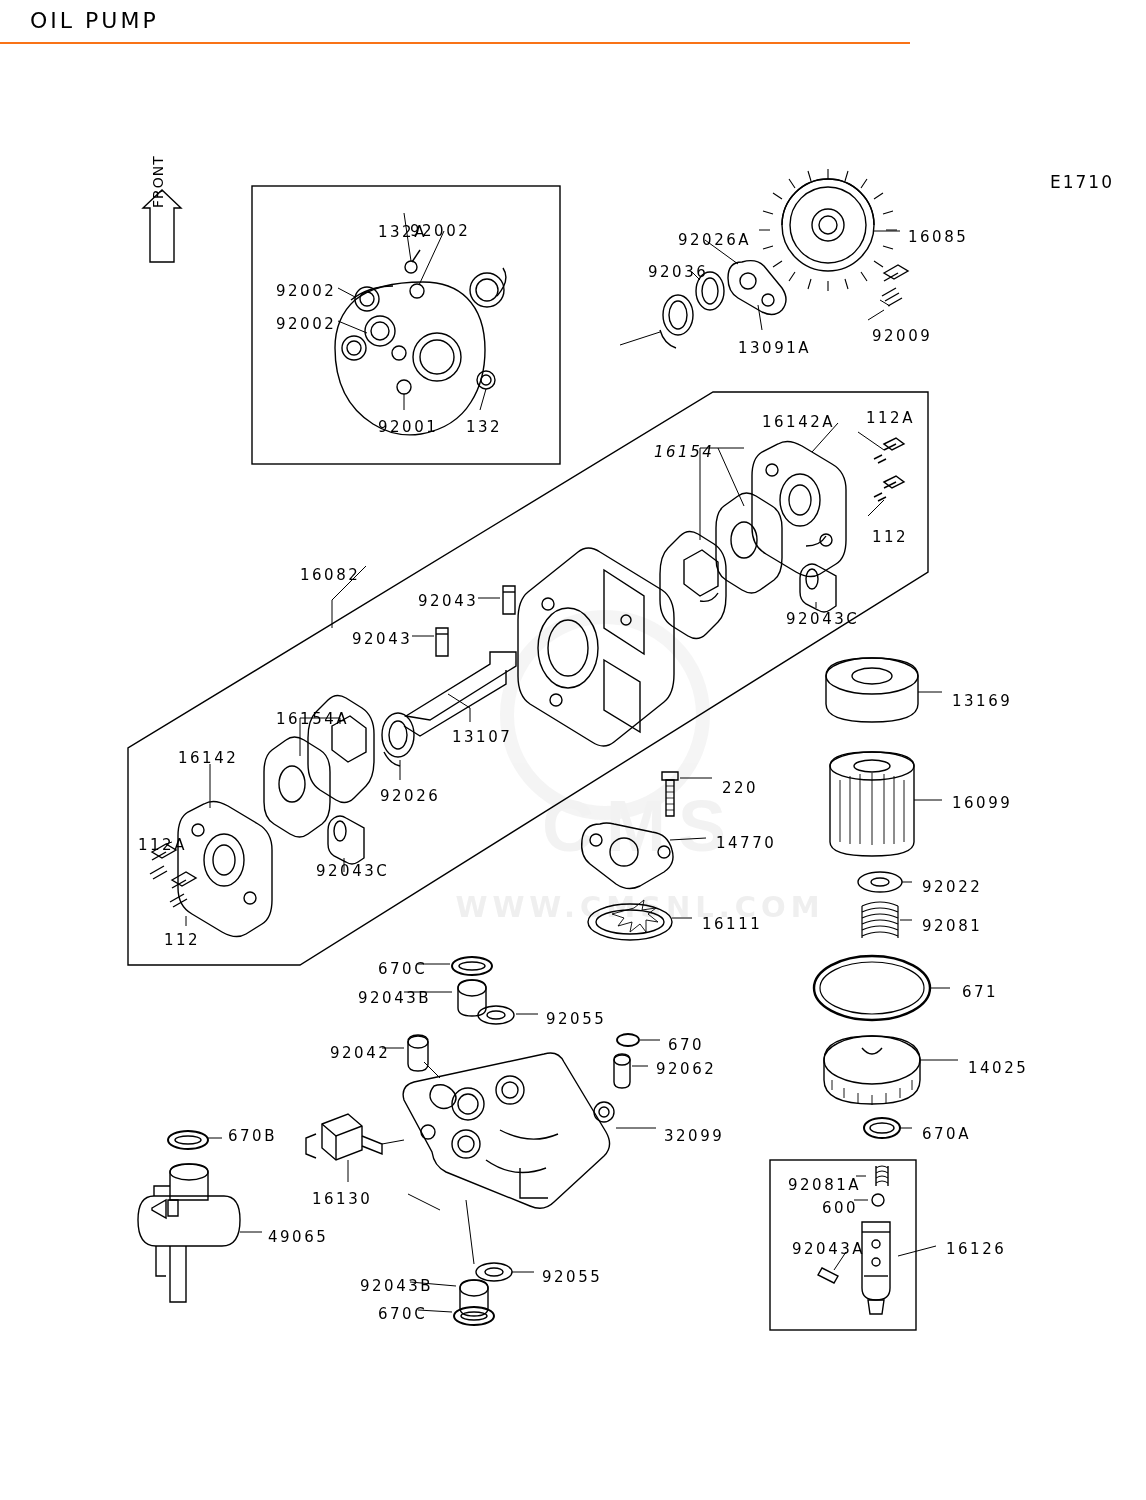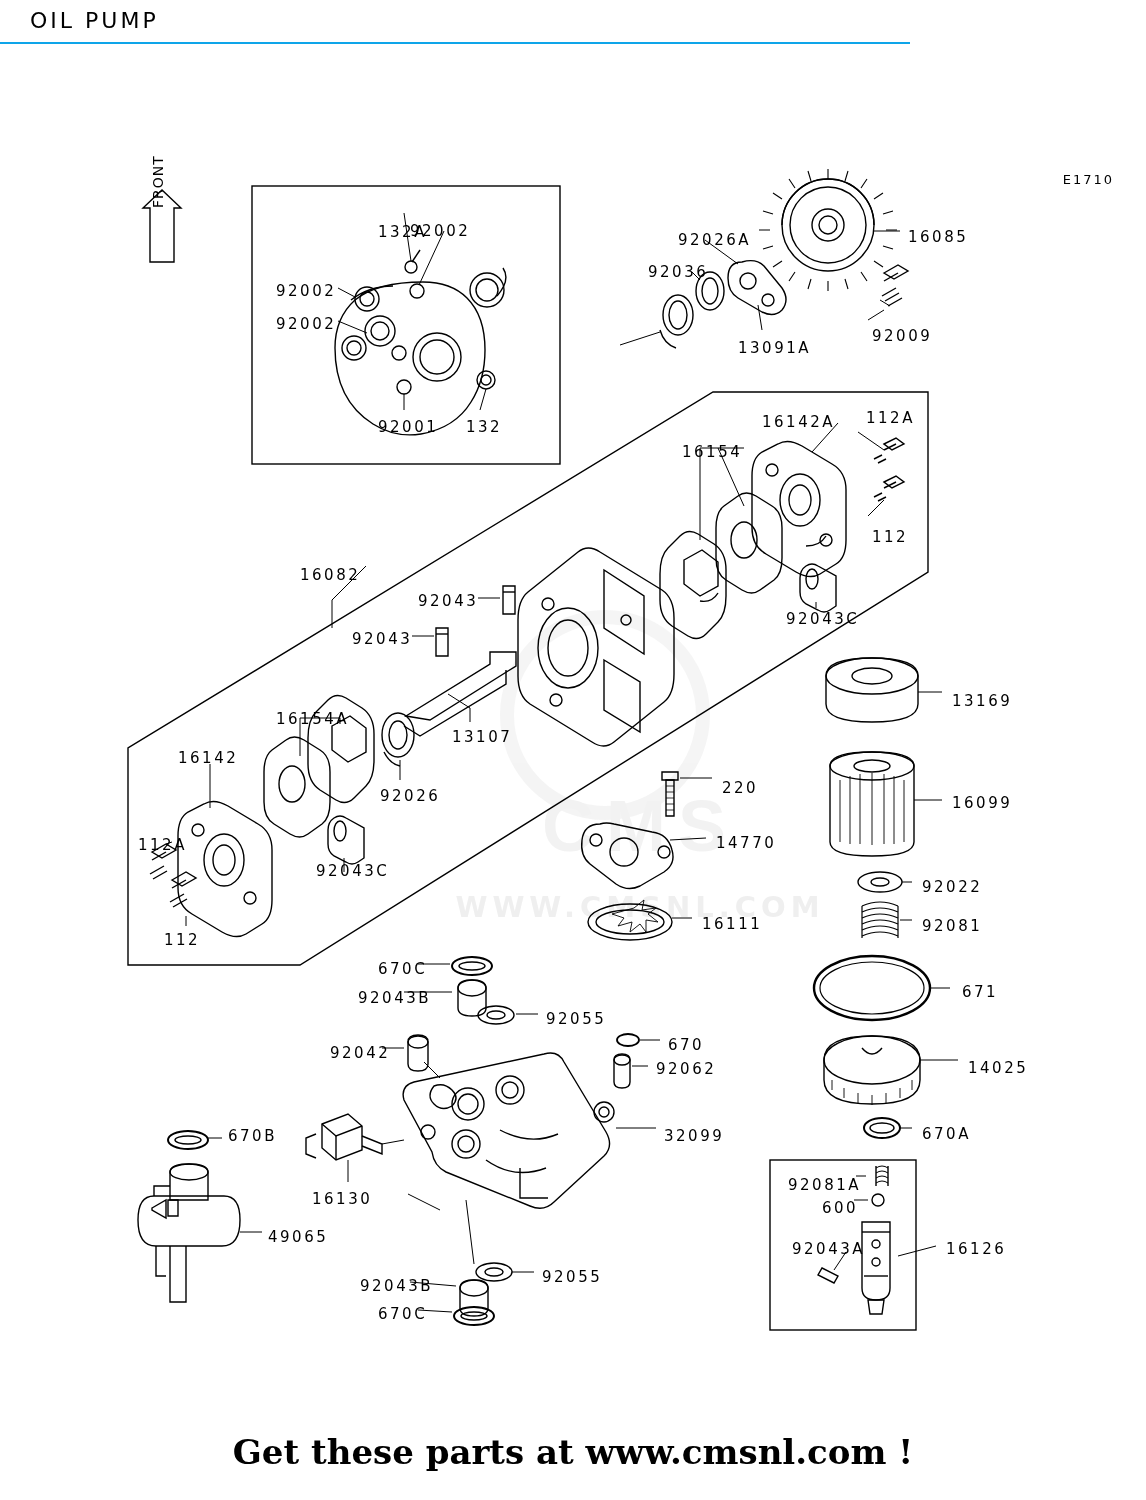--- a/index.html
+++ b/index.html
@@ -17,34 +17,34 @@
     position: relative;
     width: 1146px;
     height: 1500px;
   }
   
   .header {
     position: absolute;
     left: 0; top: 0;
     width: 910px;
     height: 44px;
-    border-bottom: 2px solid #0ea5e9;
+    border-bottom: 2px solid #f97316;
   }
   .header-title {
     position: absolute;
     left: 30px; top: 8px;
     font-size: 22px;
     letter-spacing: 3px;
     font-family: "DejaVu Sans", sans-serif;
   }
   
   .diagram-code {
     position: absolute;
     right: 32px; top: 172px;
-    font-size: 13px;
+    font-size: 17px;
     letter-spacing: 2px;
     font-family: "DejaVu Sans", sans-serif;
   }
   
   .footer {
     position: absolute;
     left: 0; top: 1432px;
     width: 1146px;
     text-align: center;
     font-family: "DejaVu Serif", serif;
@@ -447,21 +447,21 @@
       <div class="lbl" style="left: 276px; top: 315px;">92002</div>
       <div class="lbl" style="left: 378px; top: 418px;">92001</div>
       <div class="lbl" style="left: 466px; top: 418px;">132</div>
       <div class="lbl" style="left: 678px; top: 231px;">92026A</div>
       <div class="lbl" style="left: 648px; top: 263px;">92036</div>
       <div class="lbl" style="left: 738px; top: 339px;">13091A</div>
       <div class="lbl" style="left: 908px; top: 228px;">16085</div>
       <div class="lbl" style="left: 872px; top: 327px;">92009</div>
       <div class="lbl" style="left: 762px; top: 413px;">16142A</div>
       <div class="lbl" style="left: 866px; top: 409px;">112A</div>
-      <div class="lbl" style="left: 682px; top: 443px;">16154</div>
+      <div class="lbl" style="left: 654px; top: 443px; font-style: italic;">16154</div>
       <div class="lbl" style="left: 872px; top: 528px;">112</div>
       <div class="lbl" style="left: 786px; top: 610px;">92043C</div>
       <div class="lbl" style="left: 300px; top: 566px;">16082</div>
       <div class="lbl" style="left: 418px; top: 592px;">92043</div>
       <div class="lbl" style="left: 352px; top: 630px;">92043</div>
       <div class="lbl" style="left: 276px; top: 710px;">16154A</div>
       <div class="lbl" style="left: 452px; top: 728px;">13107</div>
       <div class="lbl" style="left: 380px; top: 787px;">92026</div>
       <div class="lbl" style="left: 178px; top: 749px;">16142</div>
       <div class="lbl" style="left: 138px; top: 836px;">112A</div>
@@ -489,15 +489,14 @@
       <div class="lbl" style="left: 268px; top: 1228px;">49065</div>
       <div class="lbl" style="left: 542px; top: 1268px;">92055</div>
       <div class="lbl" style="left: 360px; top: 1277px;">92043B</div>
       <div class="lbl" style="left: 378px; top: 1305px;">670C</div>
       <div class="lbl" style="left: 788px; top: 1176px;">92081A</div>
       <div class="lbl" style="left: 822px; top: 1199px;">600</div>
       <div class="lbl" style="left: 792px; top: 1240px;">92043A</div>
       <div class="lbl" style="left: 946px; top: 1240px;">16126</div>
     </div>
 
-  <div class="footer">Get these parts at www.cmsnl.com !</div>
 
 </div>
 
 </body></html>

